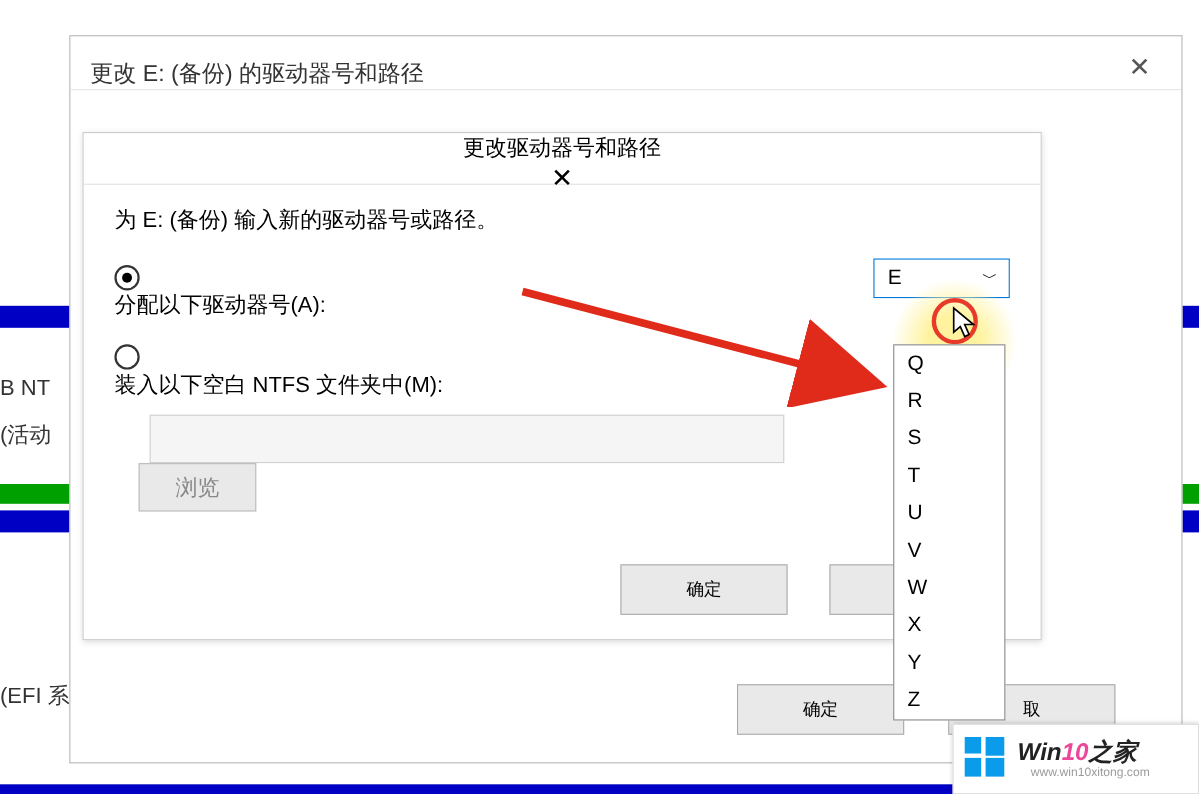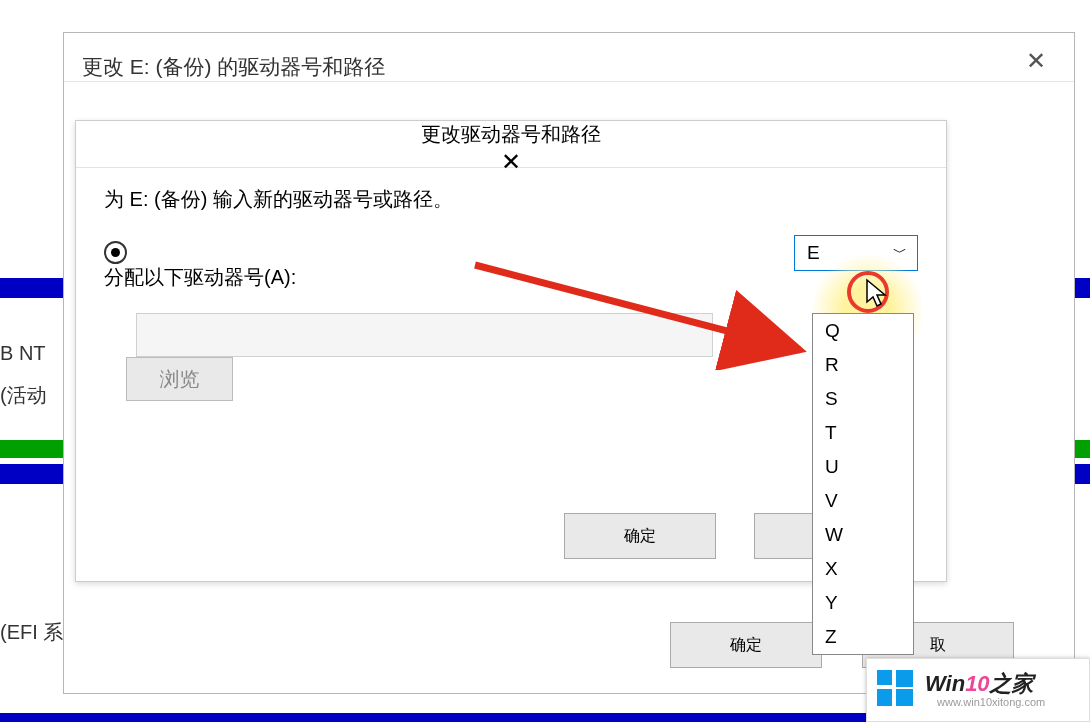--- a/index.html
+++ b/index.html
@@ -76,20 +76,24 @@
 
     <div class="option-row">
       <div class="radio checked"></div>
       <div>分配以下驱动器号(A):</div>
       <div class="select-box">
         <span>E</span>
         <span class="chev">﹀</span>
       </div>
     </div>
 
+    <div class="option-row" style="margin-bottom:14px;">
+      <div class="radio"></div>
+      <div>装入以下空白 NTFS 文件夹中(M):</div>
+    </div>
 
     <div class="option-row">
       <div class="path-input"></div>
       <div class="browse-btn">浏览</div>
     </div>
   </div>
   <div class="inner-buttons">
     <div class="btn">确定</div>
     <div class="btn">取</div>
   </div>

